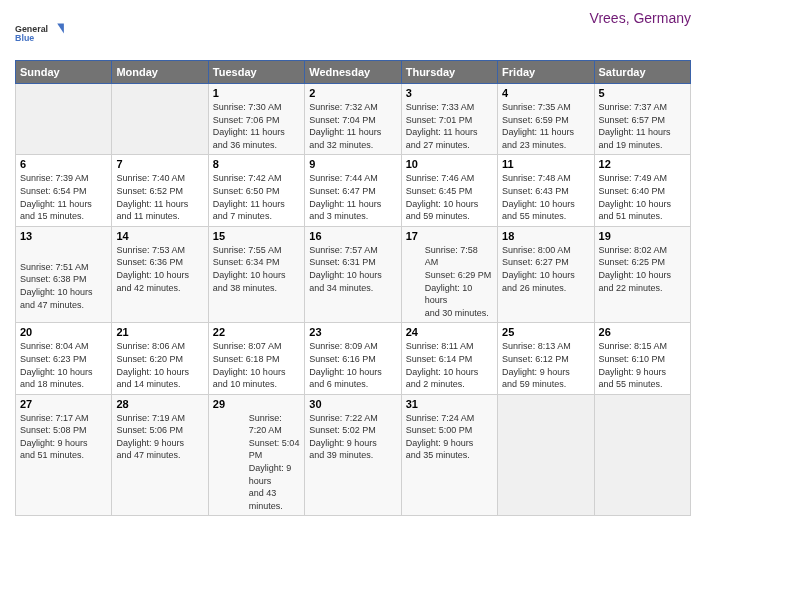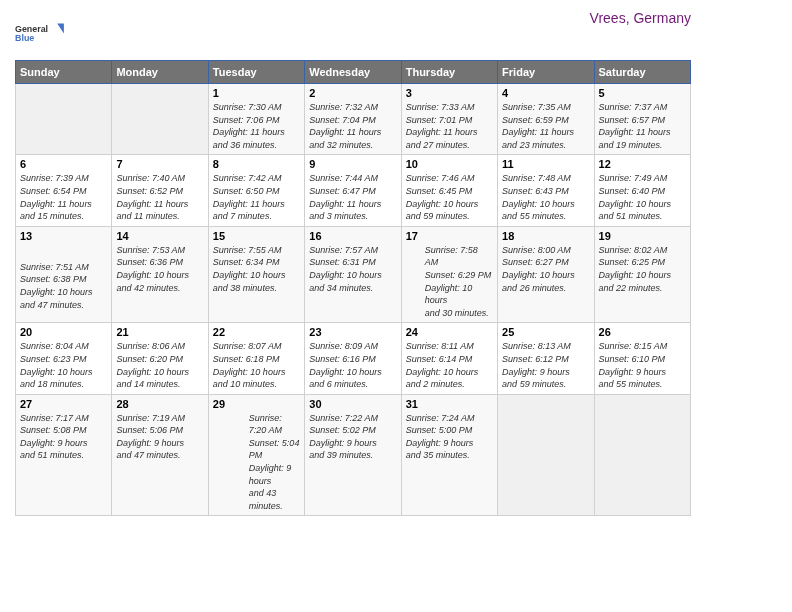--- a/index.html
+++ b/index.html
@@ -70,21 +70,20 @@
     .day-num {
       font-weight: bold;
       font-size: 11px;
       display: block;
       margin-bottom: 2px;
     }
     .day-detail {
       font-size: 9px;
       color: #333;
       line-height: 1.4;
-      font-style: italic;
     }
     .empty-cell {
       background: #f0f0f0 !important;
     }
   </style>
 </head>
 <body>
 
 <div class="page">
   <div class="header">

